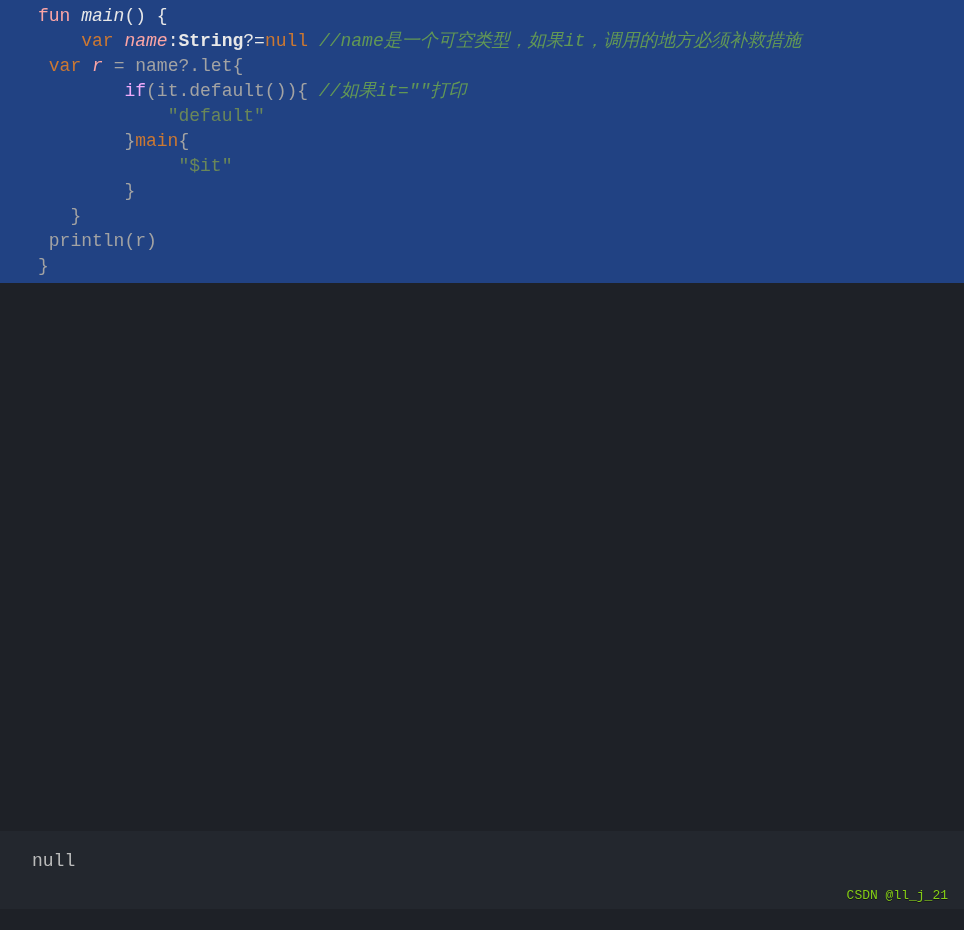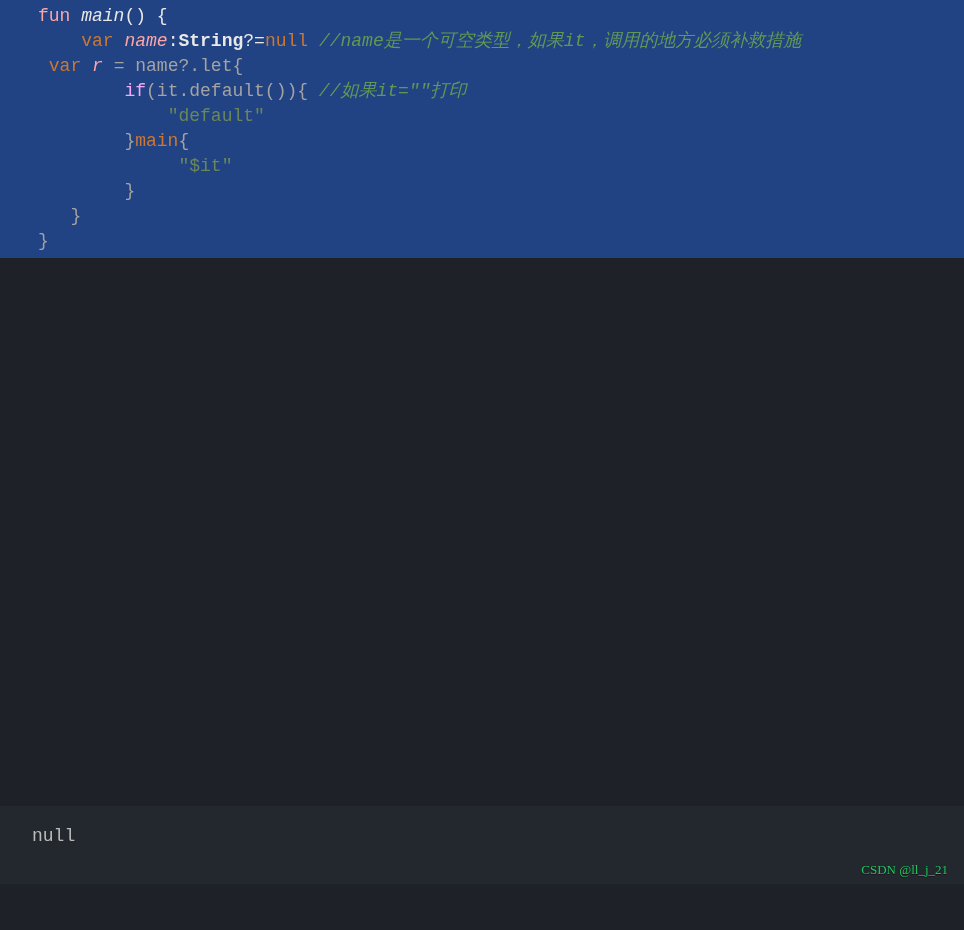--- a/index.html
+++ b/index.html
@@ -54,39 +54,40 @@
     .console-output {
       color: #bbbbbb;
       font-size: 18px;
       line-height: 32px;
       padding-top: 4px;
     }
     .watermark {
       position: absolute;
       bottom: 6px;
       right: 16px;
-      color: #22c55e;
+      color: #84cc16;
       font-size: 13px;
-      font-family: Liberation Serif, serif;
+      font-family: Liberation Mono, monospace;
       text-shadow: 0 1px 0 rgba(0,0,0,0.5);
     }
   </style>
 </head>
 <body>
 
 <div class="editor-selection">
   <div class="code-line"><span class="kw-fun">fun</span><span class="fn-name"> main</span><span class="punct">() {</span></div>
   <div class="code-line"><span class="plain">    </span><span class="kw-var">var</span><span class="var-name"> name</span><span class="punct">:</span><span class="type-name">String</span><span class="punct">?=</span><span class="kw-null">null</span><span> </span><span class="comment">//name是一个可空类型，如果it，调用的地方必须补救措施</span></div>
   <div class="code-line"><span class="plain"> </span><span class="kw-var">var</span><span class="var-name"> r</span><span class="plain"> = name?.let{</span></div>
   <div class="code-line"><span>        </span><span class="kw-if">if</span><span class="plain">(it.default()){ </span><span class="comment">//如果it=""打印</span></div>
   <div class="code-line"><span>            </span><span class="string">"default"</span></div>
   <div class="code-line"><span class="plain">        }</span><span class="kw-else">main</span><span class="plain">{</span></div>
   <div class="code-line"><span>             </span><span class="string">"$it"</span></div>
   <div class="code-line"><span class="plain">        }</span></div>
   <div class="code-line"><span class="plain">   }</span></div>
+  <div class="code-line"><span class="plain"> println(r)</span></div>
   <div class="code-line"><span class="plain">}</span></div>
 </div>
 
 <div class="editor-dark"></div>
 
 <div class="console-area">
   <div class="console-output">null</div>
   <div class="watermark">CSDN @ll_j_21</div>
 </div>
 

